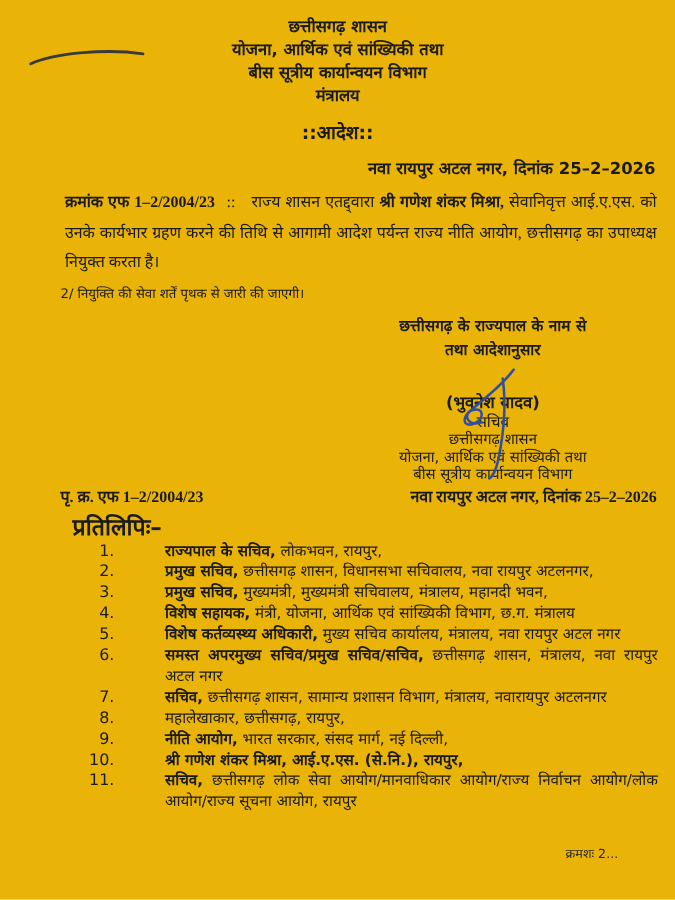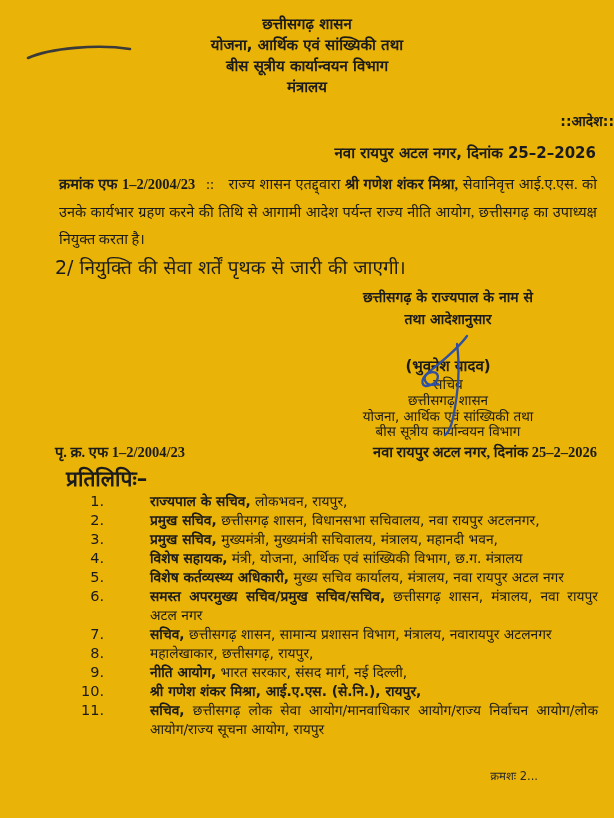--- a/index.html
+++ b/index.html
@@ -27,23 +27,23 @@
   .letterhead {
     padding-top: 14px;
     text-align: center;
     font-weight: bold;
     font-size: 15px;
     line-height: 21px;
   }
 
   .order-heading {
     margin-top: 13px;
-    text-align: right;
-    font-weight: bold;
-    font-size: 14px;
+    text-align: center;
+    font-weight: bold;
+    font-size: 17px;
     line-height: 20px;
   }
 
   .place-date {
     margin: 12px 18px 0 0;
     text-align: right;
     font-weight: bold;
     font-size: 15px;
     line-height: 20px;
   }
@@ -52,21 +52,21 @@
     margin: 8px 17px 0 59px;
     font-size: 14.5px;
     line-height: 27.5px;
     text-align: justify;
     font-family: Liberation Serif, serif;
   }
   .order-para .sep { padding: 0 10px 0 6px; }
 
   .clause2 {
     margin: 0 17px 0 55px;
-    font-size: 19px;
+    font-size: 12px;
     line-height: 27.5px;
   }
 
   .sig-block {
     position: relative;
     width: 320px;
     margin: 6px 6px 0 auto;
     text-align: center;
   }
   .on-behalf {
@@ -129,21 +129,21 @@
     font-size: 14.5px;
   }
   .copy-text {
     flex: 1;
     text-align: justify;
     margin-left: 30px;
   }
 
   .continuation {
     position: absolute;
-    right: 76px;
+    right: 52px;
     top: 768px;
     font-size: 11.5px;
     color: #2a2a2a;
   }
 </style>
 </head>
 <body>
 
 <div class="page">
 

